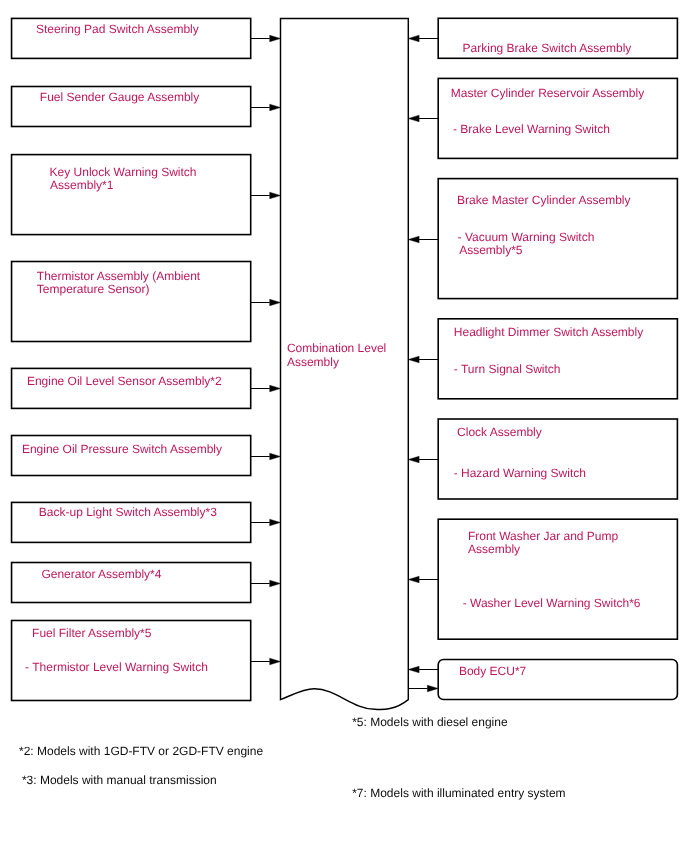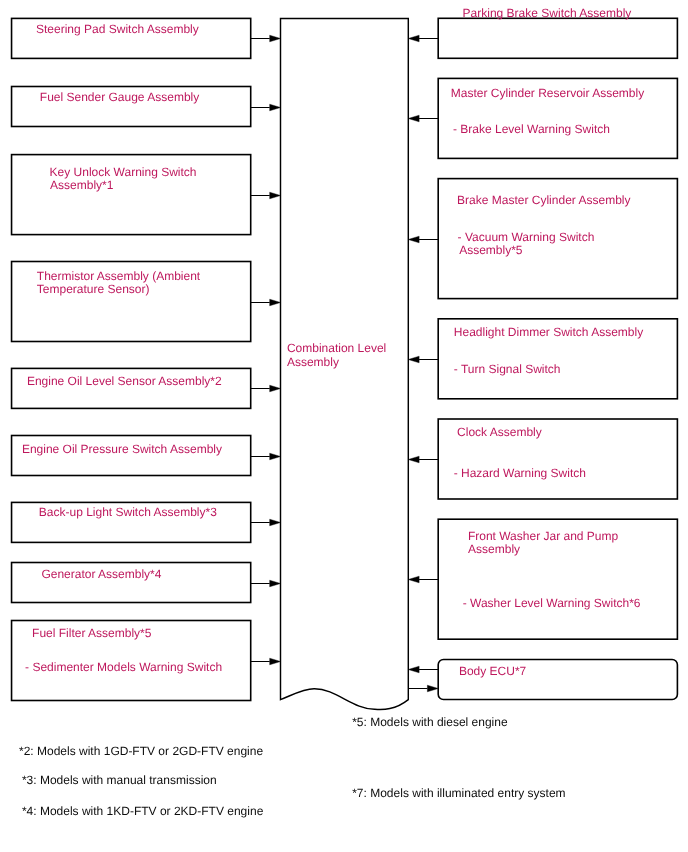--- a/index.html
+++ b/index.html
@@ -76,33 +76,32 @@
     <div class="tline" style="left: 39.8px; top: 91.3px;">Fuel Sender Gauge Assembly</div>
     <div class="tline" style="left: 49.6px; top: 166.4px;">Key Unlock Warning Switch</div>
     <div class="tline" style="left: 50.1px; top: 179.4px;">Assembly*1</div>
     <div class="tline" style="left: 36.8px; top: 270.2px;">Thermistor Assembly (Ambient</div>
     <div class="tline" style="left: 36.8px; top: 283px;">Temperature Sensor)</div>
     <div class="tline" style="left: 26.9px; top: 375.2px;">Engine Oil Level Sensor Assembly*2</div>
     <div class="tline" style="left: 21.9px; top: 443.2px;">Engine Oil Pressure Switch Assembly</div>
     <div class="tline" style="left: 31.8px; top: 506.3px; padding-left: 7px;">Back-up Light Switch Assembly*3</div>
     <div class="tline" style="left: 41.4px; top: 568.4px;">Generator Assembly*4</div>
     <div class="tline" style="left: 32.1px; top: 627.3px;">Fuel Filter Assembly*5</div>
-    <div class="tline" style="left: 25.1px; top: 661.2px;">- Sedimenter Models Warning Switch</div>
-    <div class="tline" style="left: 462.6px; top: 7px;">Parking Brake Switch Assembly</div>
+    <div class="tline" style="left: 25.1px; top: 661.2px;">- Thermistor Level Warning Switch</div>
+    <div class="tline" style="left: 462.6px; top: 42px;">Parking Brake Switch Assembly</div>
     <div class="tline" style="left: 450.8px; top: 87.3px;">Master Cylinder Reservoir Assembly</div>
     <div class="tline" style="left: 453px; top: 123.4px;">- Brake Level Warning Switch</div>
     <div class="tline" style="left: 457.1px; top: 194.4px;">Brake Master Cylinder Assembly</div>
     <div class="tline" style="left: 457.6px; top: 231.4px;">- Vacuum Warning Switch</div>
     <div class="tline" style="left: 459.2px; top: 243.9px;">Assembly*5</div>
     <div class="tline" style="left: 453.8px; top: 326.4px;">Headlight Dimmer Switch Assembly</div>
     <div class="tline" style="left: 453.8px; top: 363.2px;">- Turn Signal Switch</div>
     <div class="tline" style="left: 457.1px; top: 426.3px;">Clock Assembly</div>
     <div class="tline" style="left: 453.7px; top: 467.4px;">- Hazard Warning Switch</div>
     <div class="tline" style="left: 467.9px; top: 530.4px;">Front Washer Jar and Pump</div>
     <div class="tline" style="left: 468.1px; top: 542.8px;">Assembly</div>
     <div class="tline" style="left: 462.7px; top: 597.4px;">- Washer Level Warning Switch*6</div>
     <div class="tline" style="left: 458.9px; top: 665.2px;">Body ECU*7</div>
     <div class="note" style="left: 19px; top: 745.2px;">*2: Models with 1GD-FTV or 2GD-FTV engine</div>
     <div class="note" style="left: 21.9px; top: 774.2px;">*3: Models with manual transmission</div>
-    <div class="note" style="left: 21.9px; top: 805.1px;">*4: Models with 1KD-FTV or 2KD-FTV engine</div>
     <div class="note" style="left: 352.2px; top: 716.2px;">*5: Models with diesel engine</div>
     <div class="note" style="left: 352.2px; top: 787.2px;">*7: Models with illuminated entry system</div>
   </div>
 
 </body></html>

